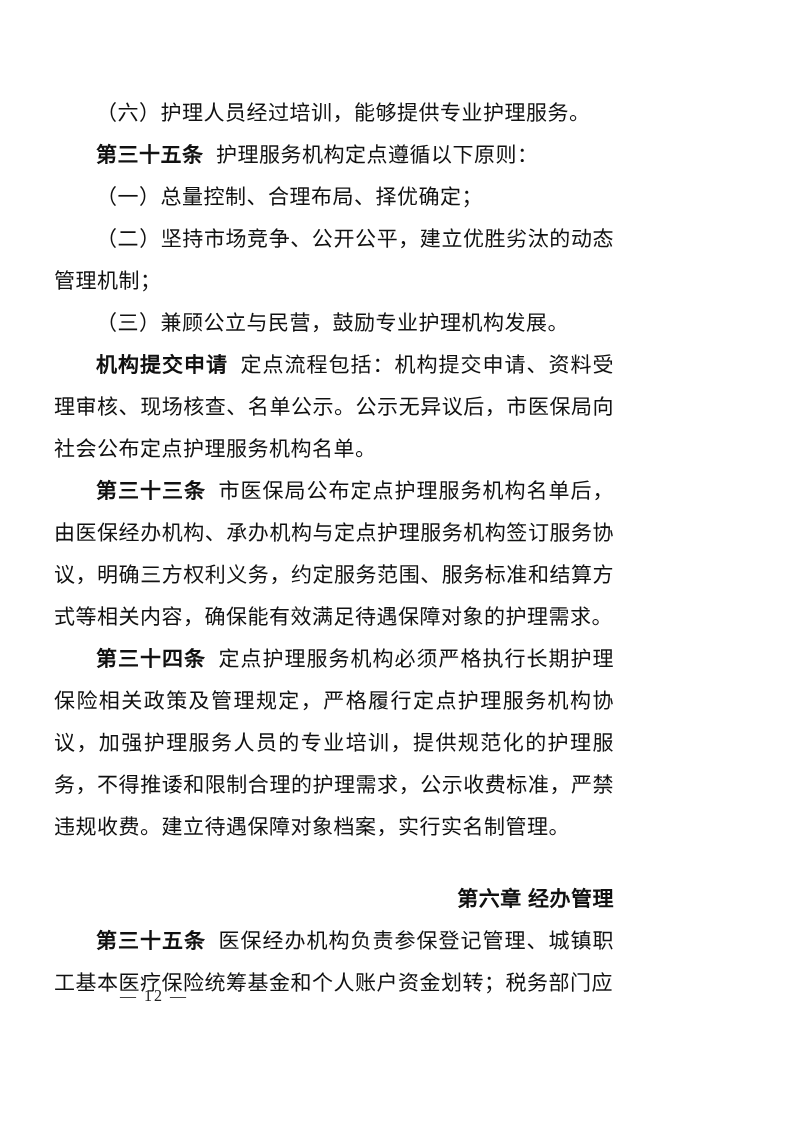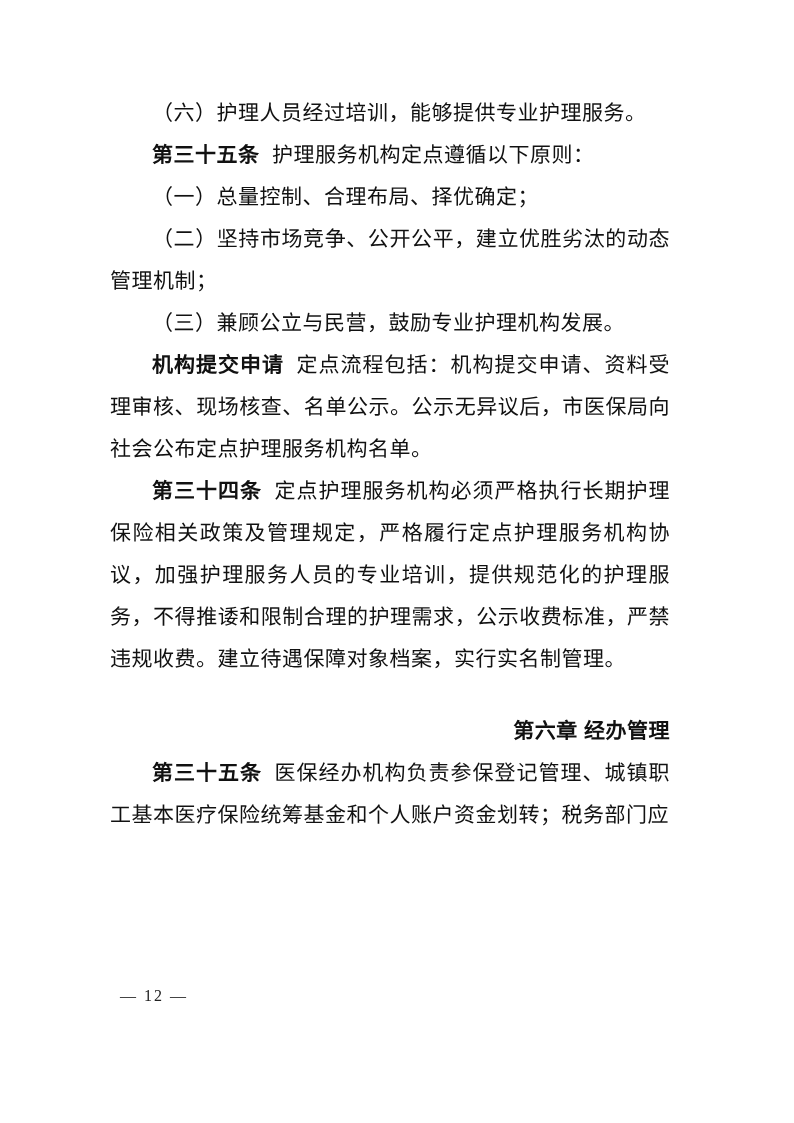--- a/index.html
+++ b/index.html
@@ -9,21 +9,21 @@
   }
   .page {
     position: relative;
     width: 794px;
     height: 1123px;
     background: #ffffff;
     overflow: hidden;
     font-family: "Liberation Serif", "DejaVu Serif", serif;
     color: #111111;
     box-sizing: border-box;
-    padding: 92px 114px 0 110px;
+    padding: 92px 114px 0 54px;
   }
   .body-text {
     width: 560px;
   }
   .para {
     margin: 0;
     font-size: 21px;
     line-height: 42px;
     text-align: justify;
     text-indent: 2em;
@@ -82,20 +82,23 @@
     </p>
 
     <p class="para">
       <span>（三）兼顾公立与民营，鼓励专业护理机构发展。</span>
     </p>
 
     <p class="para">
       <span class="term">机构提交申请</span><span>定点流程包括：机构提交申请、资料受理审核、现场核查、名单公示。公示无异议后，市医保局向社会公布定点护理服务机构名单。</span>
     </p>
 
+    <p class="para">
+      <span class="term">第三十三条</span><span>市医保局公布定点护理服务机构名单后，由医保经办机构、承办机构与定点护理服务机构签订服务协议，明确三方权利义务，约定服务范围、服务标准和结算方式等相关内容，确保能有效满足待遇保障对象的护理需求。</span>
+    </p>
 
     <p class="para">
       <span class="term">第三十四条</span><span>定点护理服务机构必须严格执行长期护理保险相关政策及管理规定，严格履行定点护理服务机构协议，加强护理服务人员的专业培训，提供规范化的护理服务，不得推诿和限制合理的护理需求，公示收费标准，严禁违规收费。建立待遇保障对象档案，实行实名制管理。</span>
     </p>
 
     <h2 class="chapter-heading">第六章 经办管理</h2>
 
     <p class="para">
       <span class="term">第三十五条</span><span>医保经办机构负责参保登记管理、城镇职工基本医疗保险统筹基金和个人账户资金划转；税务部门应</span>
     </p>

